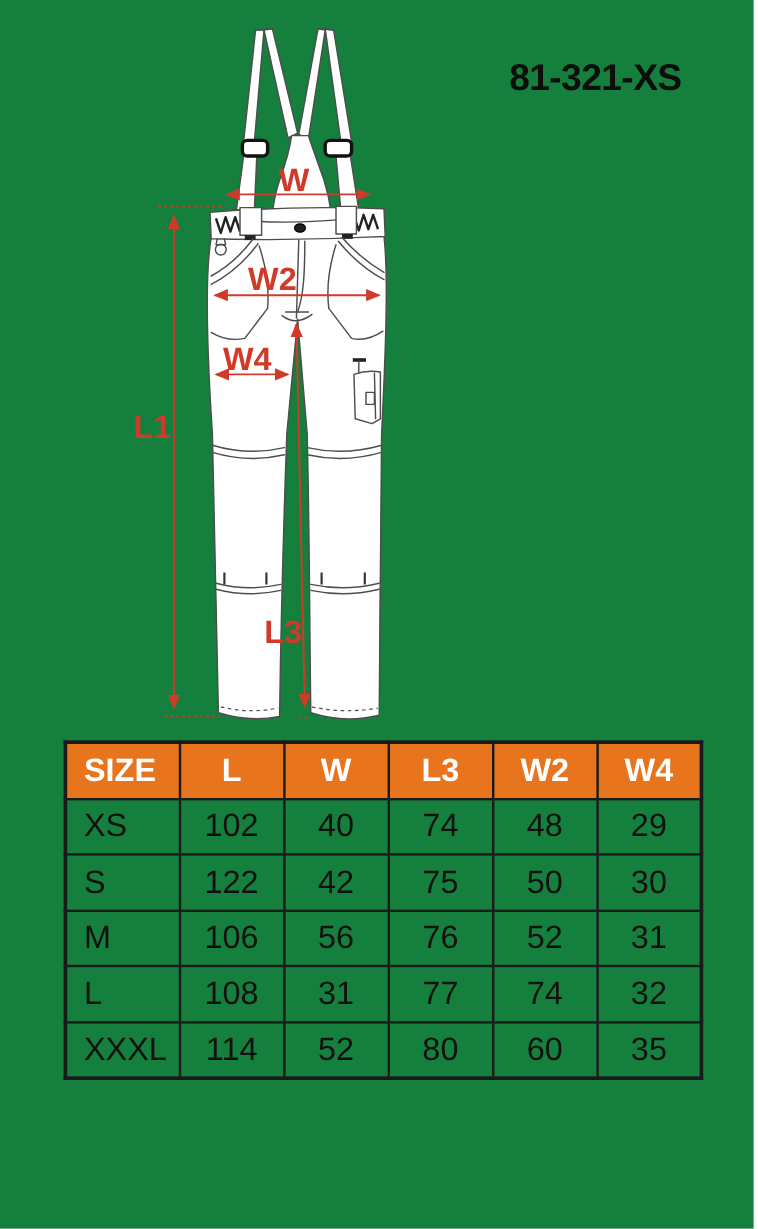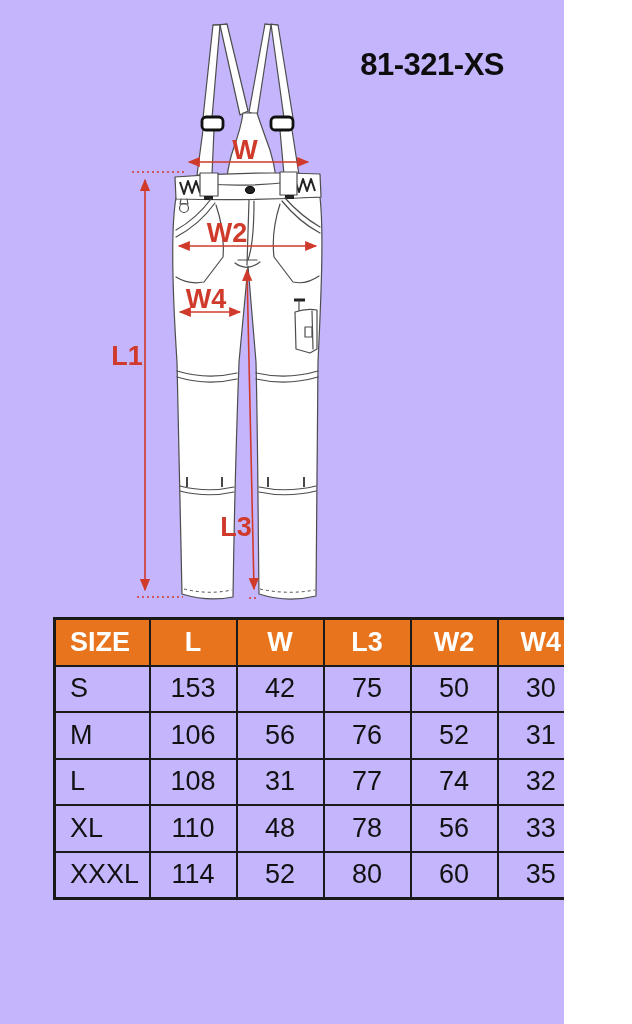--- a/index.html
+++ b/index.html
@@ -3,21 +3,21 @@
 <meta charset="utf-8">
 <style>
   :root{
     --header-orange:#E8741E;
     --dimension-red:#D03A2B;
     --table-border:#1A1A1A;
     --drawing-line:#4D4D4D;
   }
   html,body{margin:0;padding:0;background:#fff;}
   .stage{
-    position:relative;width:564px;height:1024px;background:#c4b5fd;overflow:hidden;
+    position:relative;width:628px;height:1024px;background:#15803d;overflow:hidden;
     font-family:"Liberation Sans",sans-serif;
   }
   .product-code{
     position:absolute;top:47px;right:60px;
     font-size:31px;font-weight:700;color:#0d0d0d;letter-spacing:-0.5px;
   }
   .diagram-svg{position:absolute;top:0;left:0;}
 
   
   .gline{stroke:var(--drawing-line,#4D4D4D);stroke-width:1.2;fill:none;stroke-linecap:round;stroke-linejoin:round;}
@@ -178,22 +178,30 @@
         <th>SIZE</th>
         <th>L</th>
         <th>W</th>
         <th>L3</th>
         <th>W2</th>
         <th>W4</th>
       </tr>
     </thead>
     <tbody>
       <tr>
+        <td>XS</td>
+        <td>102</td>
+        <td>40</td>
+        <td>74</td>
+        <td>48</td>
+        <td>29</td>
+      </tr>
+      <tr>
         <td>S</td>
-        <td>153</td>
+        <td>122</td>
         <td>42</td>
         <td>75</td>
         <td>50</td>
         <td>30</td>
       </tr>
       <tr>
         <td>M</td>
         <td>106</td>
         <td>56</td>
         <td>76</td>
@@ -202,28 +210,20 @@
       </tr>
       <tr>
         <td>L</td>
         <td>108</td>
         <td>31</td>
         <td>77</td>
         <td>74</td>
         <td>32</td>
       </tr>
       <tr>
-        <td>XL</td>
-        <td>110</td>
-        <td>48</td>
-        <td>78</td>
-        <td>56</td>
-        <td>33</td>
-      </tr>
-      <tr>
         <td>XXXL</td>
         <td>114</td>
         <td>52</td>
         <td>80</td>
         <td>60</td>
         <td>35</td>
       </tr>
     </tbody>
   </table>
 

